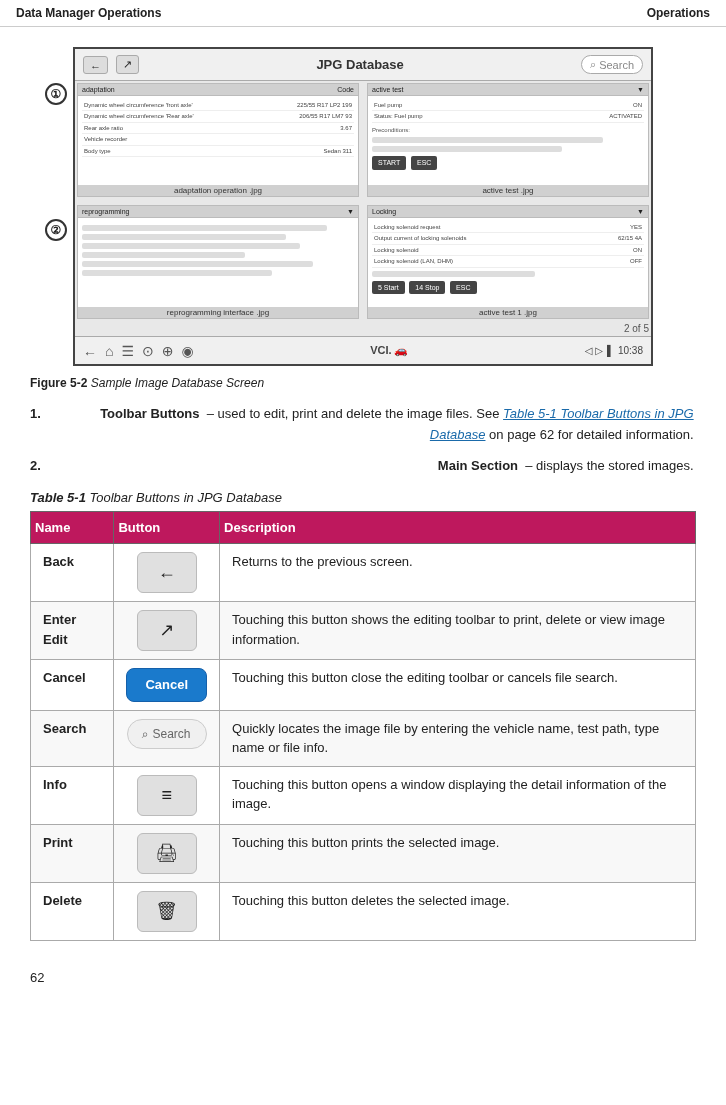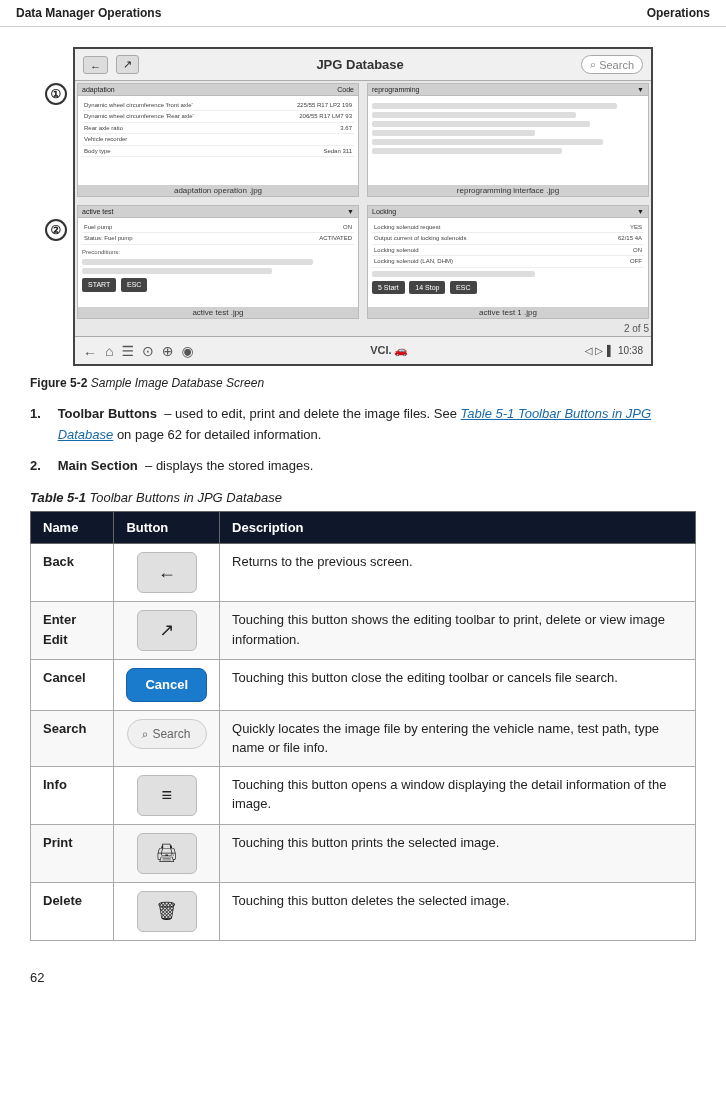--- a/index.html
+++ b/index.html
@@ -173,20 +173,21 @@
     }
     .body-para .num {
       display: inline-block;
       width: 24px;
       font-weight: bold;
       vertical-align: top;
     }
     .body-para .para-content {
       display: inline-block;
       width: calc(100% - 30px);
+      text-align: right;
     }
     .bold-term {
       font-weight: bold;
     }
     .link-text {
       color: #1a6aaa;
       text-decoration: underline;
       font-style: italic;
     }
     
@@ -201,23 +202,23 @@
     .table-heading em {
       font-style: italic;
     }
     
     .data-table {
       width: 100%;
       border-collapse: collapse;
       font-size: 13px;
     }
     .data-table th {
-      background: #0f172a;
+      background: #be185d;
       color: #fff;
-      padding: 8px 12px;
+      padding: 8px 4px;
       text-align: left;
       border: 1px solid #666;
       font-weight: bold;
     }
     .data-table td {
       padding: 8px 12px;
       border: 1px solid #aaa;
       vertical-align: top;
       line-height: 1.5;
     }
@@ -355,57 +356,57 @@
             <div class="cell-row-data">
                 <span>Body type</span>
                 <span>Sedan 311</span>
               </div>
           </div>
           <div class="scr-cell-label">adaptation operation .jpg</div>
         </div>
 
         <div class="scr-cell">
           <div class="scr-cell-header">
+            <span>active test</span>
+            <span>▼</span>
+          </div>
+          <div class="scr-cell-content">
+            <div class="cell-row-data">
+                <span>Fuel pump</span>
+                <span>ON</span>
+              </div>
+            <div class="cell-row-data">
+                <span>Status: Fuel pump</span>
+                <span>ACTIVATED</span>
+              </div>
+            <div style="font-size:6px; margin-top:3px; color:#555">Preconditions:</div>
+            <div class="cell-line" style="width:85%"></div>
+            <div class="cell-line" style="width:70%"></div>
+            <div style="margin-top:4px">
+              <span class="scr-start-btn">START</span>
+              <span class="scr-start-btn" style="margin-left:3px">ESC</span>
+            </div>
+          </div>
+          <div class="scr-cell-label">active test .jpg</div>
+        </div>
+
+        <div class="scr-cell">
+          <div class="scr-cell-header">
             <span>reprogramming</span>
             <span>▼</span>
           </div>
           <div class="scr-cell-content">
             <div class="cell-line" style="width:90%"></div>
             <div class="cell-line" style="width:75%"></div>
             <div class="cell-line" style="width:80%"></div>
             <div class="cell-line" style="width:60%"></div>
             <div class="cell-line" style="width:85%"></div>
             <div class="cell-line" style="width:70%"></div>
           </div>
           <div class="scr-cell-label">reprogramming interface .jpg</div>
-        </div>
-
-        <div class="scr-cell">
-          <div class="scr-cell-header">
-            <span>active test</span>
-            <span>▼</span>
-          </div>
-          <div class="scr-cell-content">
-            <div class="cell-row-data">
-                <span>Fuel pump</span>
-                <span>ON</span>
-              </div>
-            <div class="cell-row-data">
-                <span>Status: Fuel pump</span>
-                <span>ACTIVATED</span>
-              </div>
-            <div style="font-size:6px; margin-top:3px; color:#555">Preconditions:</div>
-            <div class="cell-line" style="width:85%"></div>
-            <div class="cell-line" style="width:70%"></div>
-            <div style="margin-top:4px">
-              <span class="scr-start-btn">START</span>
-              <span class="scr-start-btn" style="margin-left:3px">ESC</span>
-            </div>
-          </div>
-          <div class="scr-cell-label">active test .jpg</div>
         </div>
 
         <div class="scr-cell">
           <div class="scr-cell-header">
             <span>Locking</span>
             <span>▼</span>
           </div>
           <div class="scr-cell-content">
             <div class="cell-row-data">
                 <span>Locking solenoid request</span>

